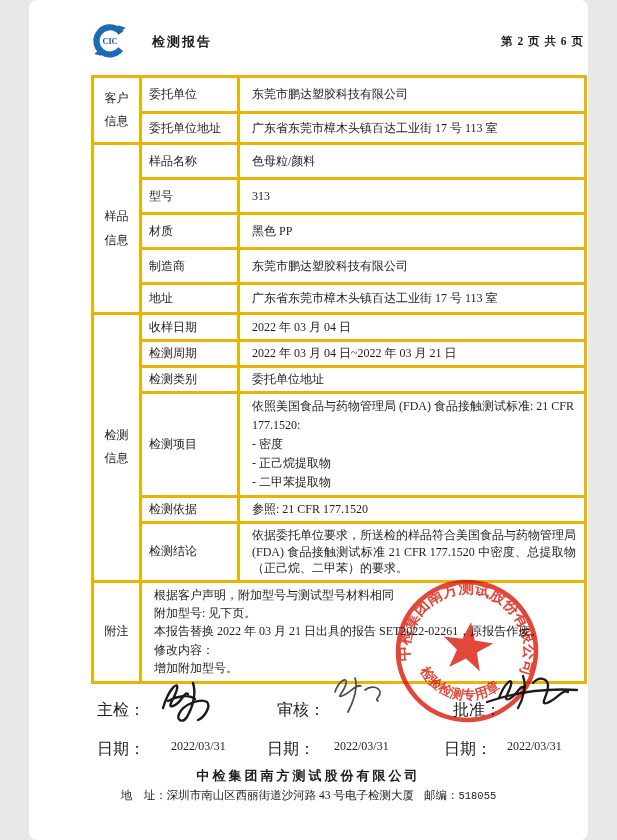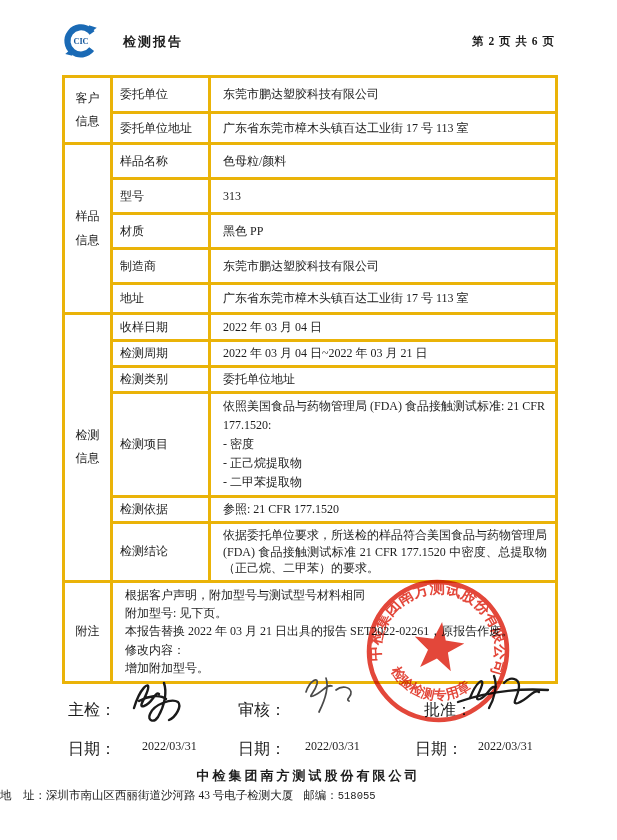--- a/index.html
+++ b/index.html
@@ -1,19 +1,19 @@
 <!DOCTYPE html>
 <html><head>
 <meta charset="utf-8">
 <style>
   * { box-sizing: border-box; margin: 0; padding: 0; }
   body { background: #e8e8e8; font-family: "Liberation Serif", "DejaVu Serif", serif; }
   .page {
-    position: relative; width: 617px; height: 840px; margin: 0 auto;
-    background: #ffffff; color: #1c1c1c; overflow: hidden;
+    position: relative; width: 559px; height: 840px; margin: 0 auto;
+    background: #ffffff; color: #1c1c1c; overflow: hidden; border-radius: 8px;
   }
   
   .logo { position: absolute; left: 60px; top: 17px; width: 42px; height: 46px; }
   .hdr-title { position: absolute; left: 123px; top: 33px; font-size: 13px; font-weight: bold; letter-spacing: 2px; }
   .hdr-no { position: absolute; left: 241px; top: 34px; font-size: 11.5px; font-weight: bold; }
   .hdr-page { position: absolute; left: 472px; top: 34px; font-size: 11.5px; font-weight: bold; letter-spacing: 1px; }
   
   table.info {
     position: absolute; left: 62px; top: 75px; width: 493px;
     border-collapse: collapse; table-layout: fixed; font-size: 12px;
@@ -37,21 +37,21 @@
   .sigimg svg path { fill: none; stroke-linecap: round; stroke-linejoin: round; }
   
   .stamp {
     position: absolute; left: 362px; top: 575px; width: 152px; height: 152px;
     transform: rotate(8deg); opacity: 0.88; mix-blend-mode: multiply;
     color: #df2d1e; pointer-events: none;
   }
   
   .f-company { position: absolute; top: 767px; width: 100%; text-align: center;
     font-size: 13px; font-weight: bold; letter-spacing: 3px; }
-  .f-line { position: absolute; width: 100%; text-align: left; font-size: 11.5px; }
+  .f-line { position: absolute; width: 100%; text-align: center; font-size: 11.5px; }
   .f-line1 { top: 788px; }
   .f-line2 { top: 805px; }
   .mono { font-family: "Liberation Mono", "DejaVu Sans Mono", monospace; font-size: 10.5px; }
   a.url { color: #0000d4; text-decoration: underline; cursor: pointer; }
   .sp { display: inline-block; width: 10px; }
 </style>
 </head>
 <body>
 
 <div class="page">
@@ -160,21 +160,21 @@
   </tbody>
     </table>
 
   <div class="sig-label" style="left:68px; top:700px;">主检：</div>
   <div class="sigimg" style="left:118px; top:672px;" title="赵亮">
     <svg width="80" height="54" viewBox="0 0 80 54">
       <path d="M16 36 C22 16 32 8 30 17 C28 26 19 36 26 34 C35 31 37 19 41 22 M21 29 C30 24 42 22 48 27" stroke="#1a1a1a" stroke-width="2.4"></path>
       <path d="M46 11 C49 20 47 33 40 45 C36 51 29 49 32 42 C36 32 54 26 60 30 C64 34 58 45 51 48" stroke="#1a1a1a" stroke-width="2.4"></path>
     </svg>
   </div>
-  <div class="sig-label" style="left:238px; top:700px;">审核：</div>
+  <div class="sig-label" style="left:248px; top:700px;">审核：</div>
   <div class="sigimg" style="left:292px; top:670px;">
     <svg width="70" height="48" viewBox="0 0 70 48">
       <path d="M14 22 C18 10 27 6 25 14 C23 22 15 28 21 26 C30 23 34 14 40 16 M34 8 C37 17 33 30 27 42" stroke="#4a4a4a" stroke-width="1.7"></path>
       <path d="M44 20 C50 15 58 17 59 22 C60 27 53 29 57 31" stroke="#4a4a4a" stroke-width="1.7"></path>
     </svg>
   </div>
   <div class="sig-label" style="left:424px; top:700px;">批准：</div>
   <div class="sigimg" style="left:452px; top:666px;" title="徐鹏">
     <svg width="102" height="56" viewBox="0 0 102 56">
       <path d="M18 32 C24 16 32 11 30 19 C28 27 21 35 28 33 C36 30 38 19 44 21 M42 10 C46 20 42 33 37 42" stroke="#1b1b1b" stroke-width="2.3"></path>

